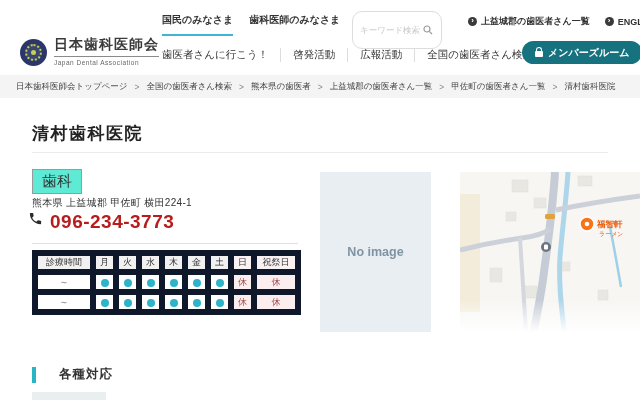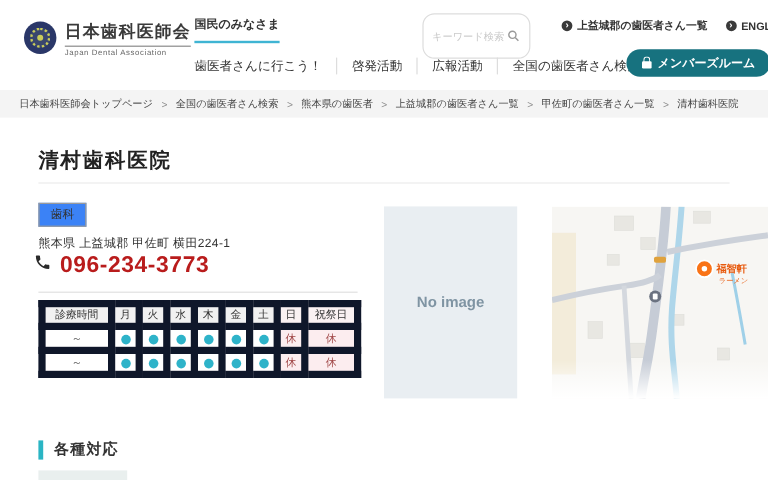--- a/index.html
+++ b/index.html
@@ -1,21 +1,21 @@
 <!DOCTYPE html>
 <html><head>
 <meta charset="utf-8">
 <style>
   *{margin:0;padding:0;box-sizing:border-box}
   html,body{width:640px;height:400px}
   body{font-family:"Liberation Sans","DejaVu Sans",sans-serif;background:#fff;overflow:hidden;position:relative;color:#333}
 
   
   .header{position:absolute;top:0;left:0;width:640px;height:75px;background:#fff}
-  .logo{position:absolute;left:20px;top:18px;display:flex;gap:7px;align-items:flex-start;cursor:pointer}
+  .logo{position:absolute;left:20px;top:36px;display:flex;gap:7px;align-items:flex-end;cursor:pointer}
   .emblem{width:27px;height:27px;border-radius:50%;background:#2a3768;display:flex;align-items:center;justify-content:center;flex:0 0 auto}
   .emblem-inner{width:17px;height:17px;border-radius:50%;border:2px dotted #c9cc5a;background:#39466e;display:flex;align-items:center;justify-content:center}
   .emblem-core{width:5px;height:5px;border-radius:50%;background:#c9cc5a}
   .logo-jp{font-size:14px;font-weight:bold;color:#3a3a3a;letter-spacing:1px;white-space:nowrap}
   .logo-en{font-size:6.5px;color:#666;border-top:1px solid #8a8a8a;padding-top:2px;margin-top:2px;letter-spacing:.5px;white-space:nowrap}
 
   .primary-nav{position:absolute;left:162px;top:13px;display:flex;gap:16px}
   .tab{font-size:10px;font-weight:bold;color:#333;padding-bottom:7px;cursor:pointer;white-space:nowrap}
   .tab.active{border-bottom:2px solid #3fb4d3}
 
@@ -40,39 +40,39 @@
   
   .breadcrumb{position:absolute;top:75px;left:0;width:640px;height:23px;background:#f4f4f4;display:flex;align-items:center;padding:0 16px;font-size:8.5px;color:#444;white-space:nowrap;overflow:hidden}
   .crumb{cursor:pointer}
   .crumb:last-child{cursor:default}
   .crumb-sep{margin:0 7px;color:#888}
 
   
   .page-title{position:absolute;left:32px;top:122px;font-size:17px;font-weight:bold;color:#222;letter-spacing:1.5px}
   .title-rule{position:absolute;top:152px;left:32px;width:576px;border-bottom:1px solid #ececec}
 
-  .category-tag{position:absolute;left:32px;top:169px;border:1px solid #9a9a9a;font-size:10px;padding:2px 9px;color:#333;background:#3b82f6}
+  .category-tag{position:absolute;left:32px;top:169px;border:1px solid #9a9a9a;font-size:15px;padding:2px 9px;color:#333;background:#5eead4}
   .address{position:absolute;left:32px;top:196px;font-size:10px;color:#333;letter-spacing:.3px}
   .phone{position:absolute;left:28px;top:211px;font-size:19px;font-weight:bold;color:#b91c1c;display:flex;align-items:flex-start;gap:7px;letter-spacing:.5px}
   .pre-table-rule{position:absolute;left:32px;top:243px;width:266px;border-bottom:1px solid #e0e0e0}
 
   .schedule{position:absolute;left:32px;top:250px;border-collapse:collapse;table-layout:fixed}
   .schedule th,.schedule td{border:6px solid #0f172a;font-size:9px;text-align:center;vertical-align:middle}
   .schedule th{background:#f1f1f1;color:#333;font-weight:normal;height:15px}
   .schedule th.pink{background:#faf1f2}
   .schedule td{height:20px;background:#fff;color:#555}
   .schedule td.closed{background:#fcedef;color:#a14848}
   .c-time{width:58px}.c-day{width:23px}.c-hol{width:44px}
   .dot{display:inline-block;width:8px;height:8px;border-radius:50%;background:#2eb3c9;vertical-align:middle}
 
   .noimage{position:absolute;left:320px;top:172px;width:111px;height:160px;background:#e9eef2;display:flex;align-items:center;justify-content:center;font-size:12.5px;color:#7f94a3;font-weight:bold}
 
   .map{position:absolute;left:460px;top:172px;width:184px;height:160px;overflow:hidden;cursor:pointer}
 
-  .section-head{position:absolute;left:32px;top:366px;display:flex;align-items:flex-end;gap:9px}
+  .section-head{position:absolute;left:32px;top:366px;display:flex;align-items:flex-end;gap:23px}
   .section-bar{width:4px;height:16px;background:#2ab5c4}
   .section-title{font-size:12.5px;font-weight:bold;color:#333;letter-spacing:1px}
   .partial-box{position:absolute;left:32px;top:392px;width:74px;height:20px;background:#e9efee}
 </style>
 </head>
 <body>
 
 <div class="header">
 
   <div class="logo">
@@ -82,20 +82,21 @@
         </span>
     </span>
     <span>
       <div class="logo-jp">日本歯科医師会</div>
       <div class="logo-en">Japan Dental Association</div>
     </span>
   </div>
 
   <div class="primary-nav">
       <span class="tab active">国民のみなさま</span>
+      <span class="tab">歯科医師のみなさま</span>
     </div>
 
   <div class="search">
     <input type="text" placeholder="キーワード検索" style="">
     <span class="search-icon">
       <svg width="10" height="10" viewBox="0 0 10 10">
           <circle cx="4" cy="4" r="3" fill="none" stroke="#9a9a9a" stroke-width="1.2"></circle>
           <line x1="6.3" y1="6.3" x2="9" y2="9" stroke="#9a9a9a" stroke-width="1.2"></line>
         </svg>
     </span>

